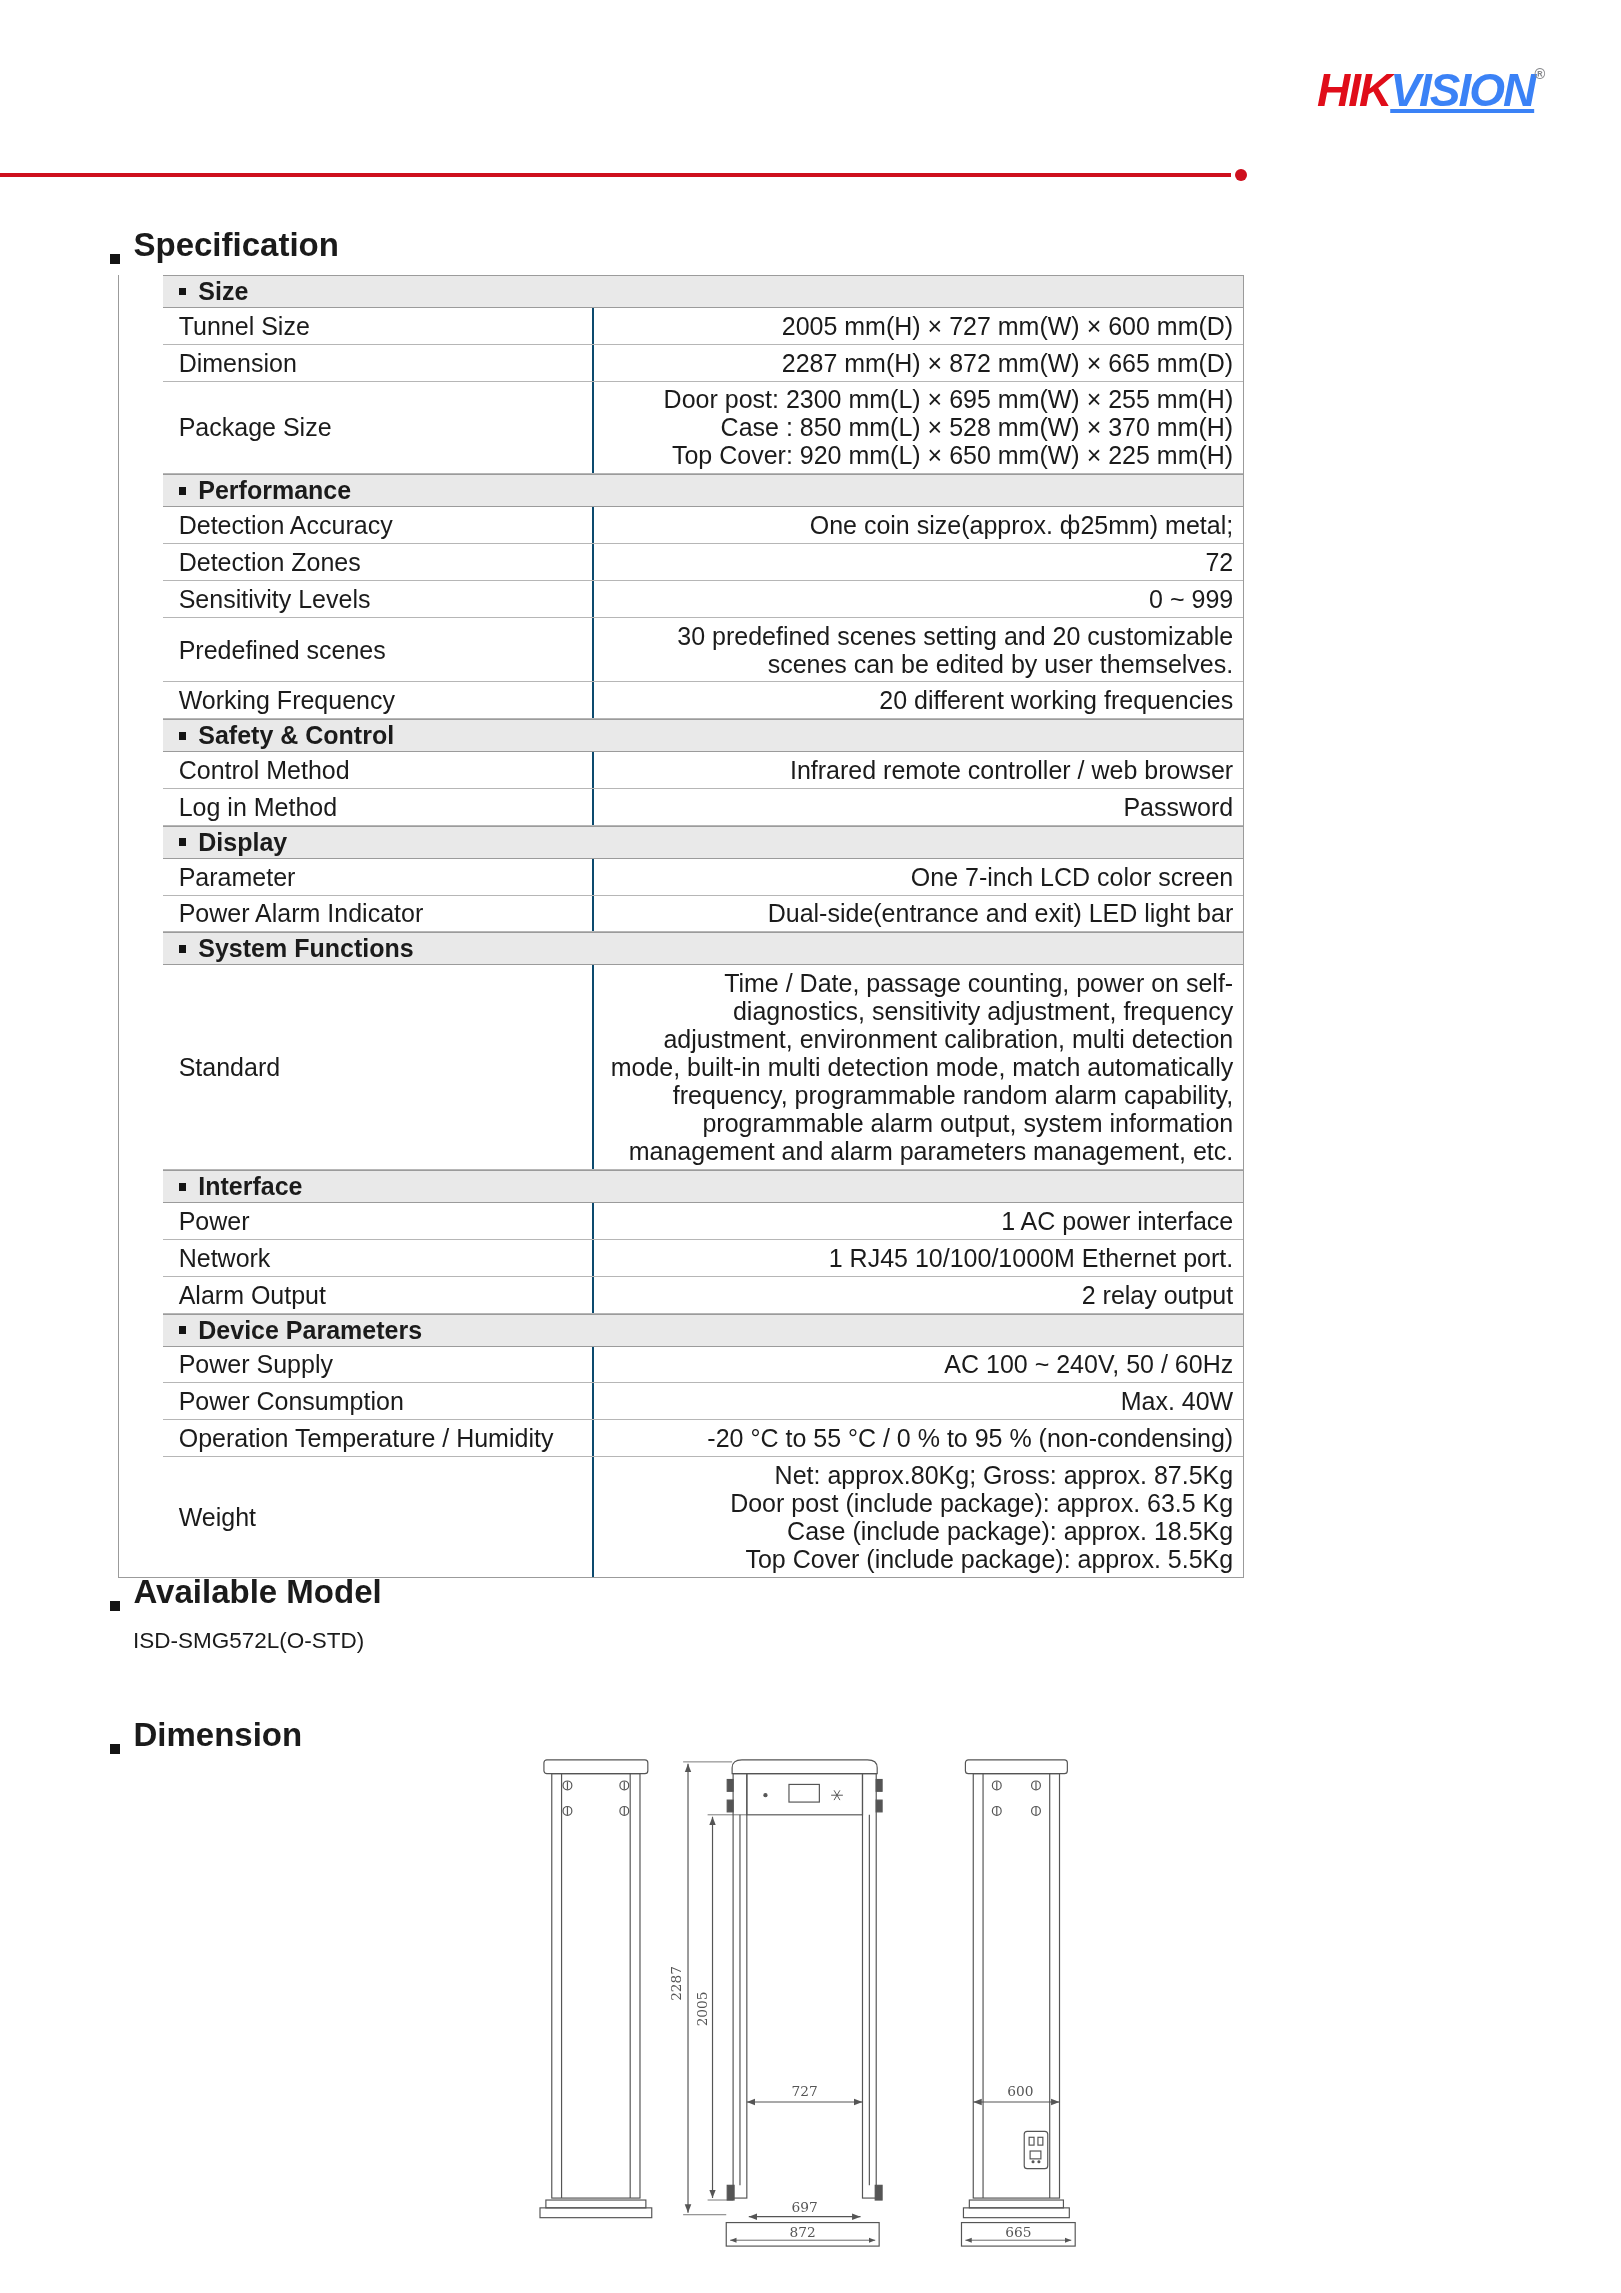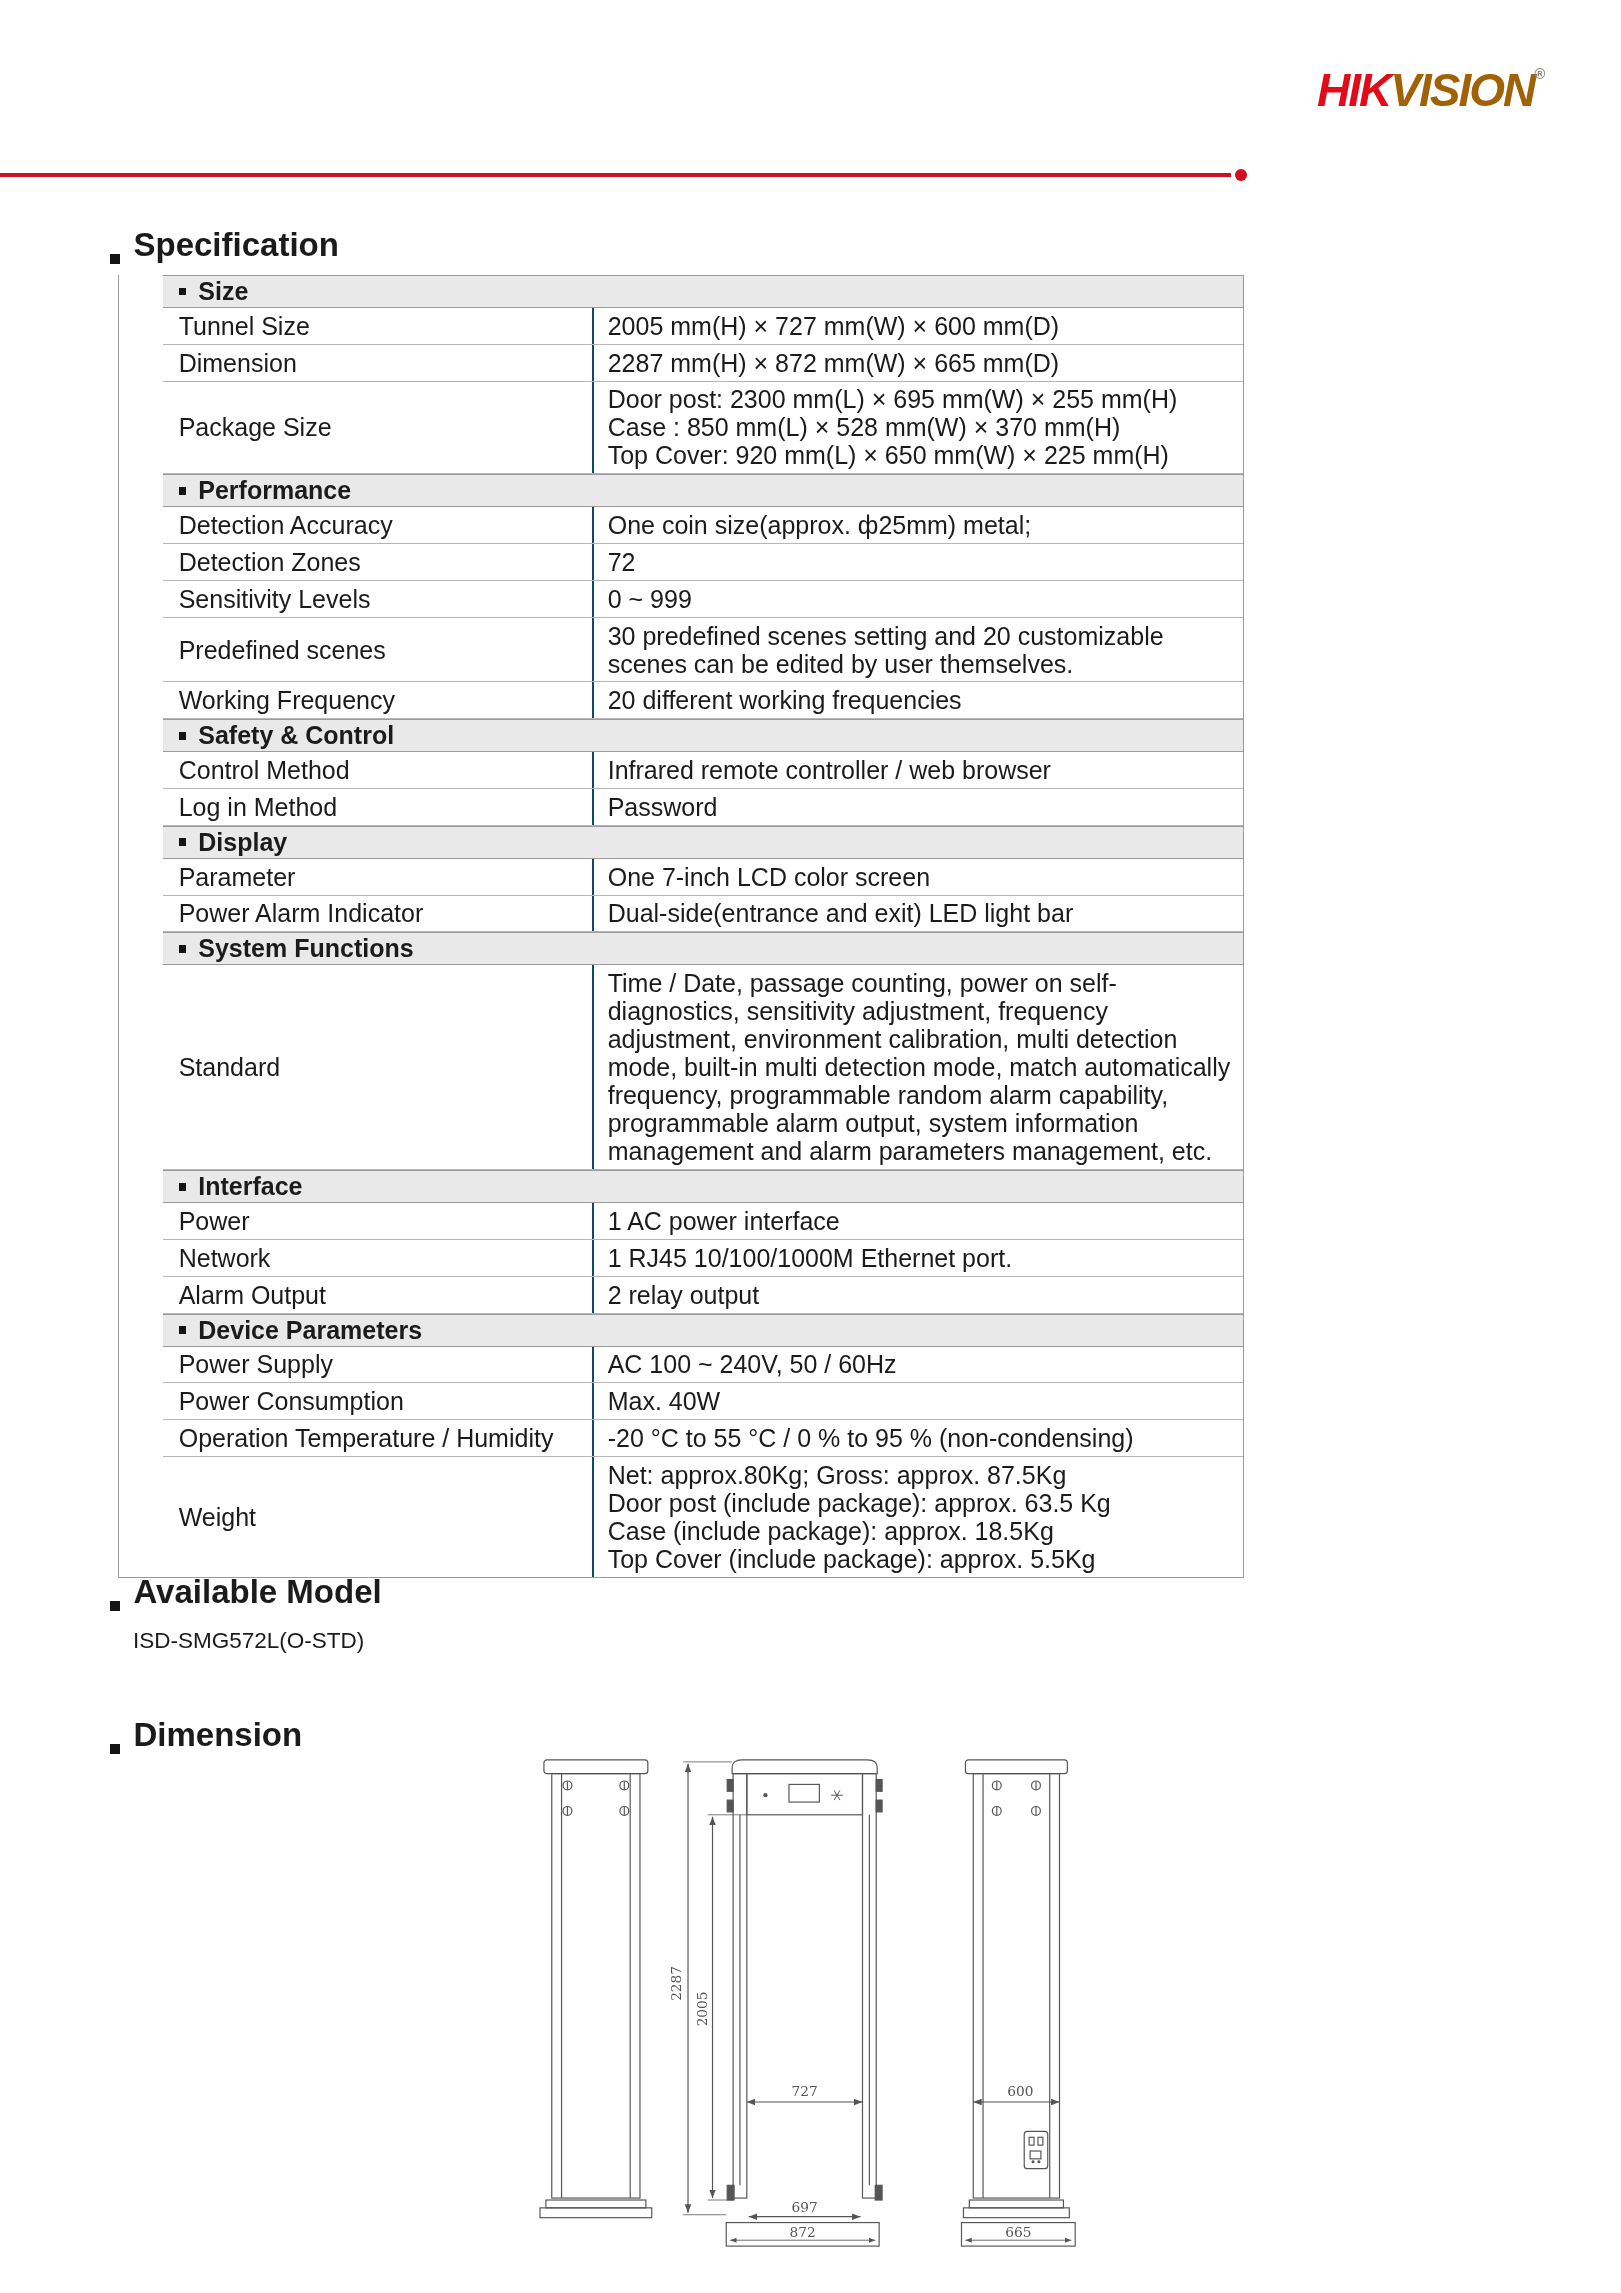--- a/index.html
+++ b/index.html
@@ -3,21 +3,21 @@
 <meta charset="utf-8">
 <style>
   html,body{margin:0;padding:0;background:#ffffff;}
   .page{position:relative;width:1621px;height:2294px;background:#fff;overflow:hidden;
         font-family:"Liberation Sans",sans-serif;color:#1b1b1b;}
 
   
   .logo{position:absolute;top:63px;right:76px;font-style:italic;font-weight:bold;
         font-size:46px;letter-spacing:-2px;white-space:nowrap;}
   .logo .hik{color:#e00d19;margin-left:42px;}
-  .logo .vision{color:#a16207;}
+  .logo .vision{color:#3b82f6;text-decoration:underline;}
   .logo .reg{font-size:14.7px;color:#86878b;vertical-align:27.4px;letter-spacing:0;font-style:italic;}
   .redline{position:absolute;top:173px;left:0;width:1231px;height:3.9px;background:#ce0f1d;}
   .redline .dot{position:absolute;right:-15.7px;top:-3.9px;width:11.8px;height:11.8px;border-radius:50%;background:#ce0f1d;}
 
   
   .h1{position:absolute;font-weight:bold;font-size:33px;line-height:39px;display:flex;align-items:flex-end;}
   .h1 .sq{width:9.8px;height:9.8px;background:#141414;margin-right:13.7px;flex:0 0 auto;}
   .h-spec{top:225px;left:110px;}
   .h-model{top:1572px;left:110px;}
   .h-dim{top:1715px;left:110px;}
@@ -26,21 +26,21 @@
   
   .table{position:absolute;top:275px;left:118px;width:1126px;box-sizing:border-box;
          border:1px solid #9b9b9b;border-top:none;font-size:25px;padding-left:44px;}
   .t-sec{box-sizing:border-box;height:33px;background:#e9e9e9;border-top:1px solid #9b9b9b;
          border-bottom:1px solid #9b9b9b;display:flex;align-items:center;font-weight:bold;padding-left:15.7px;}
   .t-sec .sq{width:7.8px;height:7.8px;background:#141414;margin-right:11.8px;flex:0 0 auto;}
   .t-row{display:flex;align-items:center;border-bottom:1px solid #b6b6b6;min-height:36px;box-sizing:border-box;}
   .t-row:last-child{border-bottom:none;}
   .t-label{width:431px;flex:0 0 auto;align-self:stretch;display:flex;align-items:center;
            border-right:2px solid #0c4a6e;padding:3.9px 7.8px 3.9px 15.7px;box-sizing:border-box;line-height:28px;}
-  .t-value{flex:1;padding:3.9px 9.8px 3.9px 13.7px;line-height:28px;white-space:pre-line;}
+  .t-value{flex:1;padding:3.9px 9.8px 3.9px 13.7px;line-height:28px;white-space:pre-line;text-align:right;}
 
   
   .drawing{position:absolute;top:1756px;left:538px;width:549px;height:495px;}
   .drawing svg{display:block;}
   .dimtxt{font-family:"DejaVu Serif",serif;font-size:14px;fill:#555;}
 </style>
 </head>
 <body>
 
 <div class="page">

